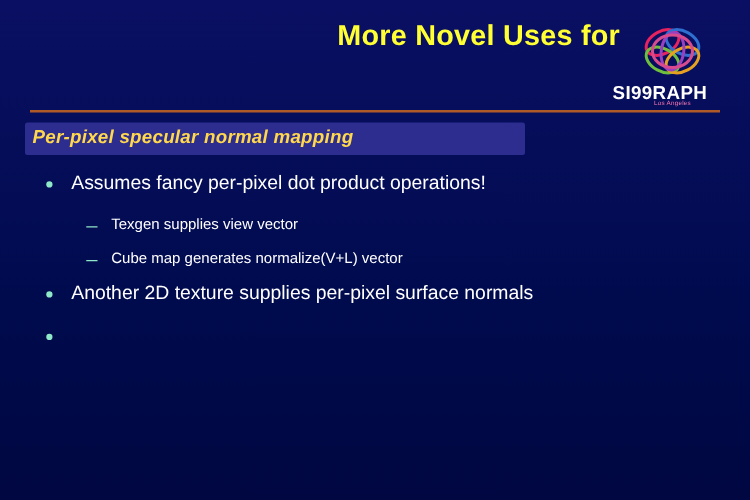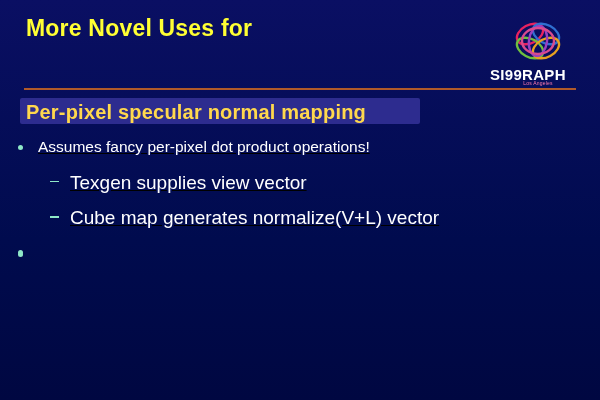--- a/index.html
+++ b/index.html
@@ -25,21 +25,21 @@
     position: absolute;
     left: 26px;
     top: 14px;
     width: 470px;
     color: #ffff33;
     font-size: 23px;
     font-weight: bold;
     line-height: 1.28;
     letter-spacing: 0.2px;
   }
-  .title-line { display: block; }
+  .title-line { display: block; text-align: right; }
   .title-rule {
     position: absolute;
     left: 24px;
     top: 88px;
     width: 552px;
     height: 2px;
     background: #b05a2a;
   }
   
   .logo {
@@ -79,31 +79,31 @@
     width: 400px;
     height: 26px;
     background: #2d2c8f;
     border-radius: 2px;
   }
   .subtitle {
     position: absolute;
     left: 26px;
     top: 101px;
     color: #ffd84d;
-    font-size: 20px;
+    font-size: 15px;
     font-weight: bold;
+    font-style: italic;
     letter-spacing: 0.2px;
   }
   
   .bullets {
     position: absolute;
-    left: 12px;
+    left: 31px;
     top: 138px;
     right: 12px;
-    text-decoration: underline;
   }
   .b1 {
     position: relative;
     padding-left: 26px;
     color: #ffffff;
     font-size: 15.5px;
     margin-bottom: 15px;
     line-height: 1.2;
   }
   .b1 .dot {
@@ -112,21 +112,21 @@
     top: 7px;
     width: 5px;
     height: 5px;
     border-radius: 50%;
     background: #8fe8c8;
   }
   .b2 {
     position: relative;
     padding-left: 58px;
     color: #ffffff;
-    font-size: 19px;
+    font-size: 12px;
     margin-bottom: 13px;
     line-height: 1.2;
   }
   .b2 .dash {
     position: absolute;
     left: 38px;
     top: 9px;
     width: 9px;
     height: 1.5px;
     background: #8fe8c8;
@@ -174,20 +174,21 @@
       <span>Texgen supplies view vector</span>
     </div>
 
     <div class="b2">
       <span class="dash"></span>
       <span>Cube map generates normalize(V+L) vector</span>
     </div>
 
     <div class="b1">
       <span class="dot"></span>
+      <span>Another 2D texture supplies per-pixel surface normals</span>
     </div>
 
     <div class="b1">
       <span class="dot"></span>
     </div>
 
 
   </div>
 </div>
 

